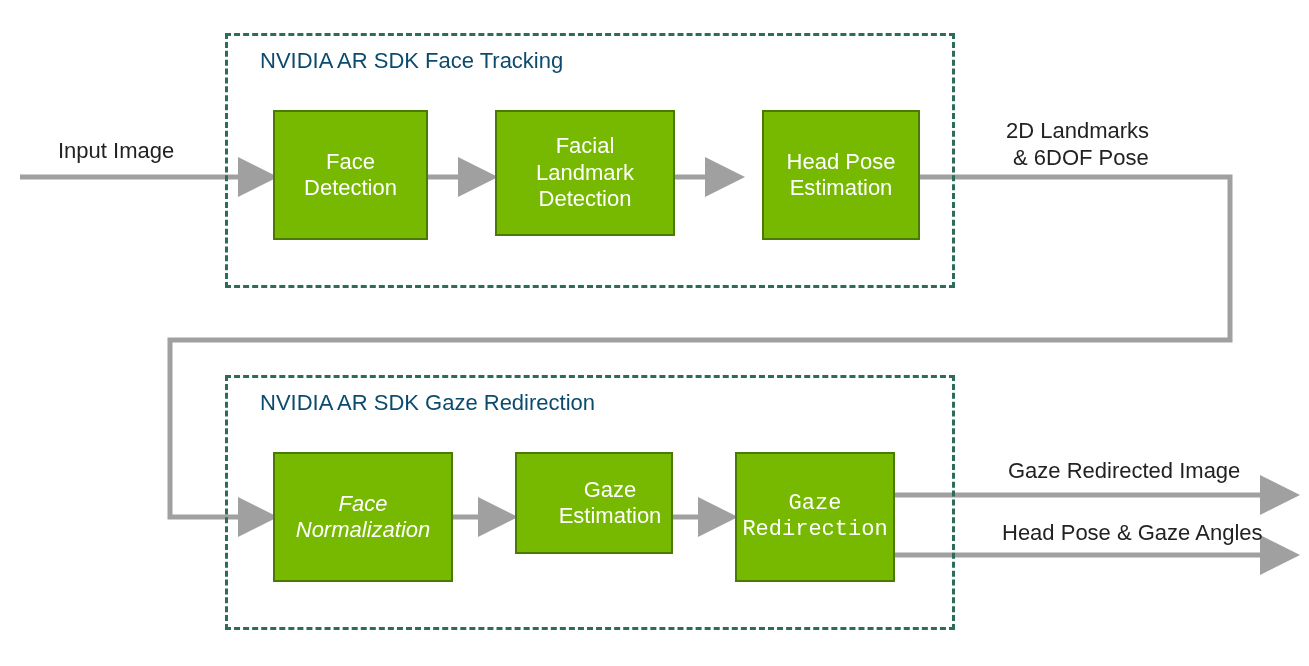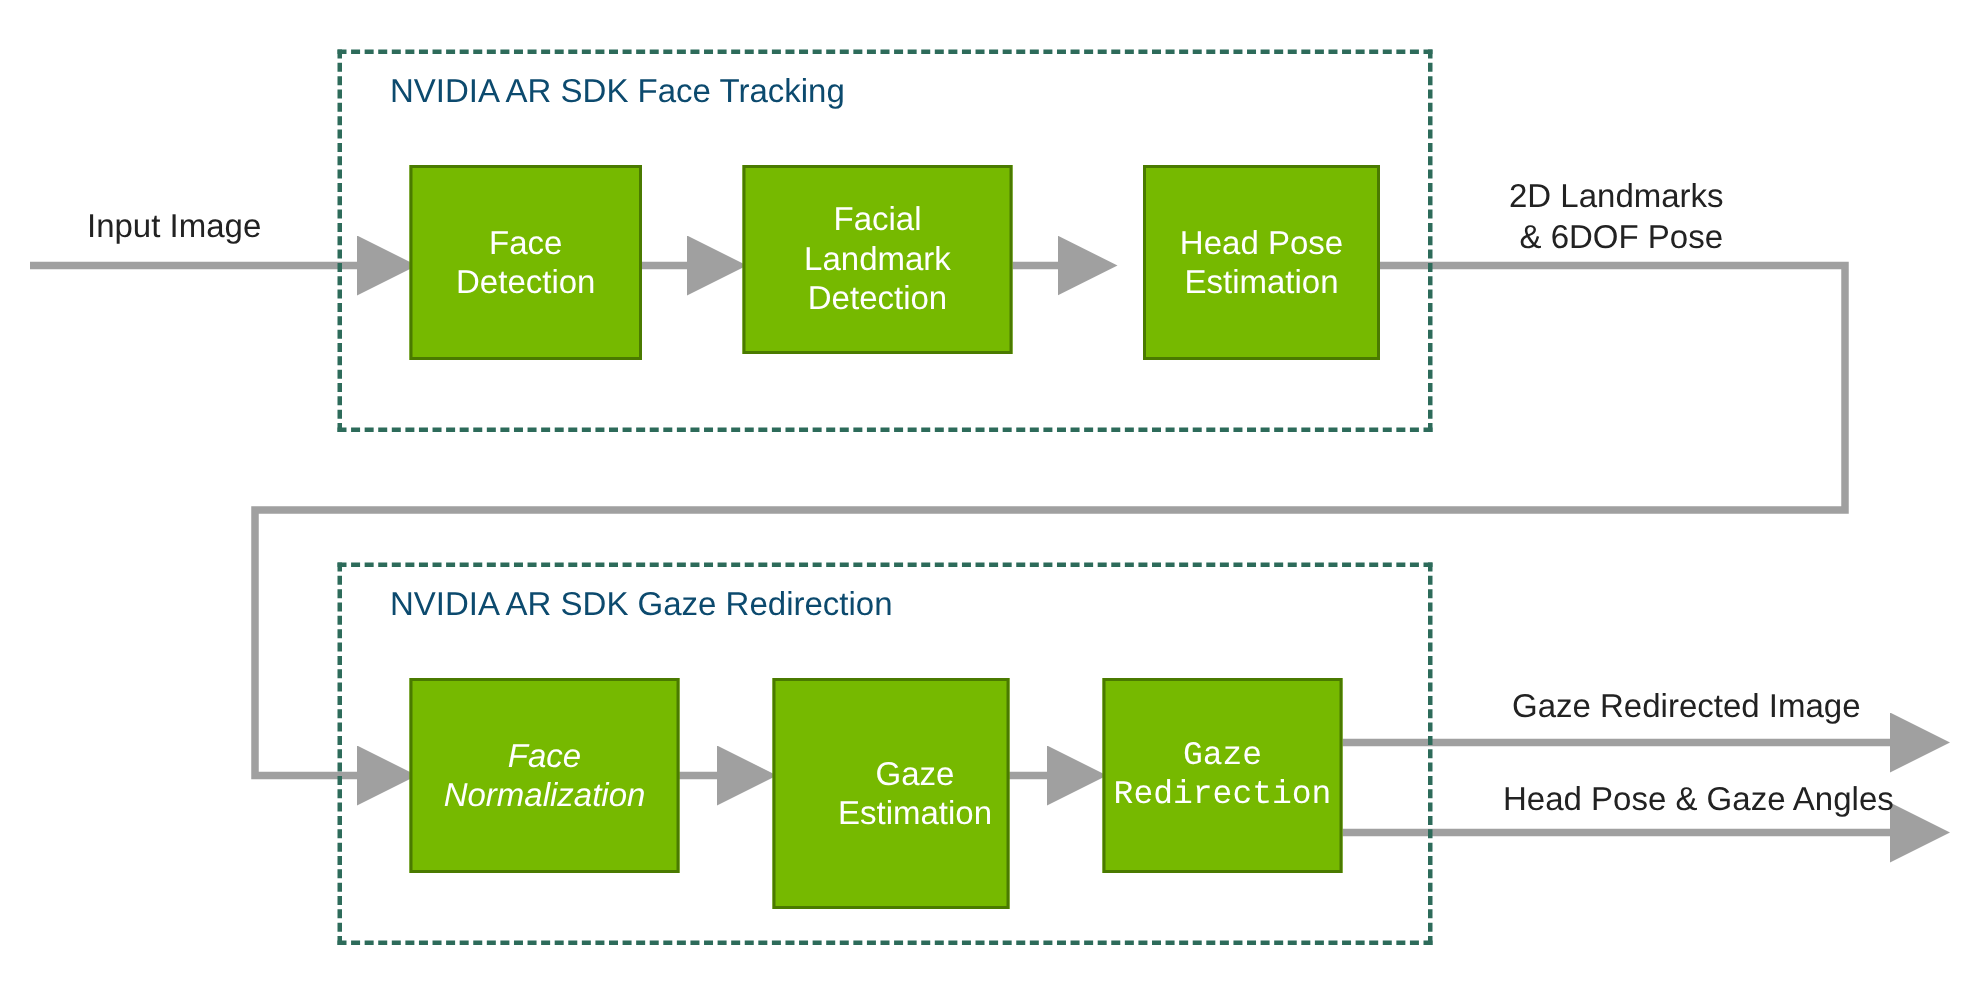--- a/index.html
+++ b/index.html
@@ -84,17 +84,17 @@
 <div class="green-box" style="left:495px; top:110px; width:180px; height:126px;">Facial Landmark Detection</div>
 <div class="green-box" style="left:742px; top:110px; width:158px; height:130px;margin-left:20px;">Head Pose Estimation</div>
 
 <div class="label" style="left:1006px; top:118px;text-align:center;">2D Landmarks</div>
 <div class="label" style="left:1013px; top:145px;">&amp; 6DOF Pose</div>
 
 <div class="dashed-container" style="left:225px; top:375px; width:730px; height:255px;">
   <div class="container-title">NVIDIA AR SDK Gaze Redirection</div>
 </div>
 <div class="green-box" style="left:273px; top:452px; width:180px; height:130px;font-style:italic;">Face Normalization</div>
-<div class="green-box" style="left:515px; top:452px; width:158px; height:154px;padding-left:40px;">Gaze Estimation</div>
+<div class="green-box" style="left:515px; top:452px; width:158px; height:102px;padding-left:40px;">Gaze Estimation</div>
 <div class="green-box" style="left:735px; top:452px; width:160px; height:130px;font-family:Liberation Mono, monospace;">Gaze Redirection</div>
 
 <div class="label" style="left:1008px; top:458px;">Gaze Redirected Image</div>
 <div class="label" style="left:1002px; top:520px;">Head Pose &amp; Gaze Angles</div>
 
 </body></html>

